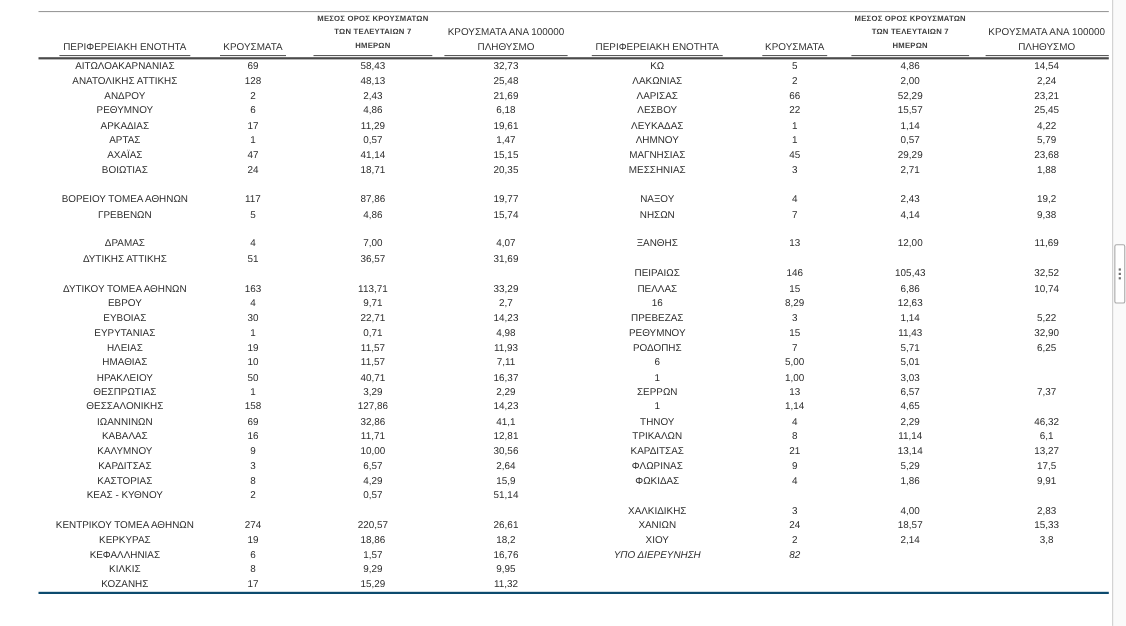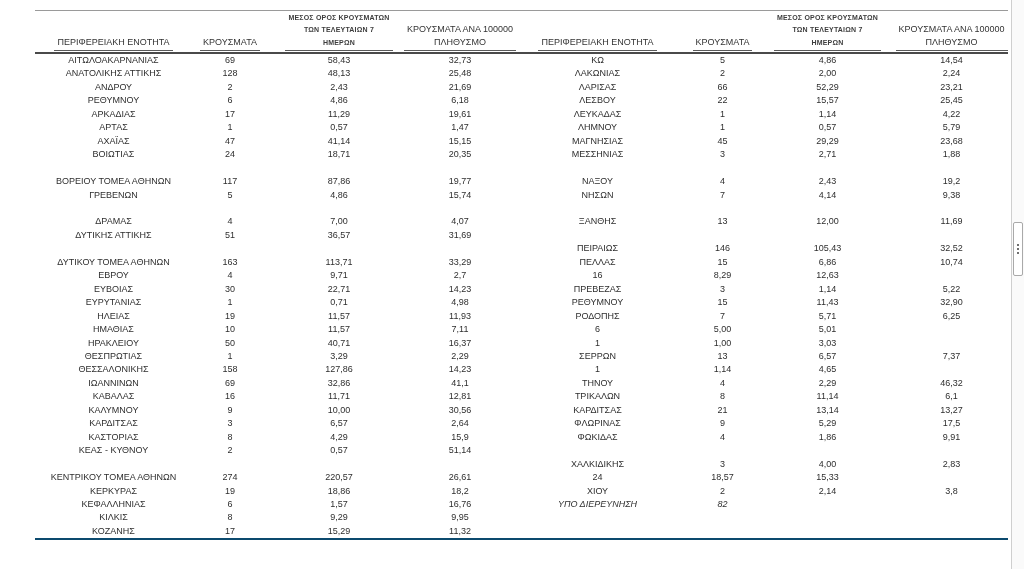--- a/index.html
+++ b/index.html
@@ -486,20 +486,21 @@
         <div class="cell"></div>
         <div class="cell"></div>
       </div>
       <div class="trow">
         <div class="cell">ΧΑΛΚΙΔΙΚΗΣ</div>
         <div class="cell">3</div>
         <div class="cell">4,00</div>
         <div class="cell">2,83</div>
       </div>
       <div class="trow">
+        <div class="cell">ΧΑΝΙΩΝ</div>
         <div class="cell">24</div>
         <div class="cell">18,57</div>
         <div class="cell">15,33</div>
       </div>
       <div class="trow">
         <div class="cell">ΧΙΟΥ</div>
         <div class="cell">2</div>
         <div class="cell">2,14</div>
         <div class="cell">3,8</div>
       </div>

